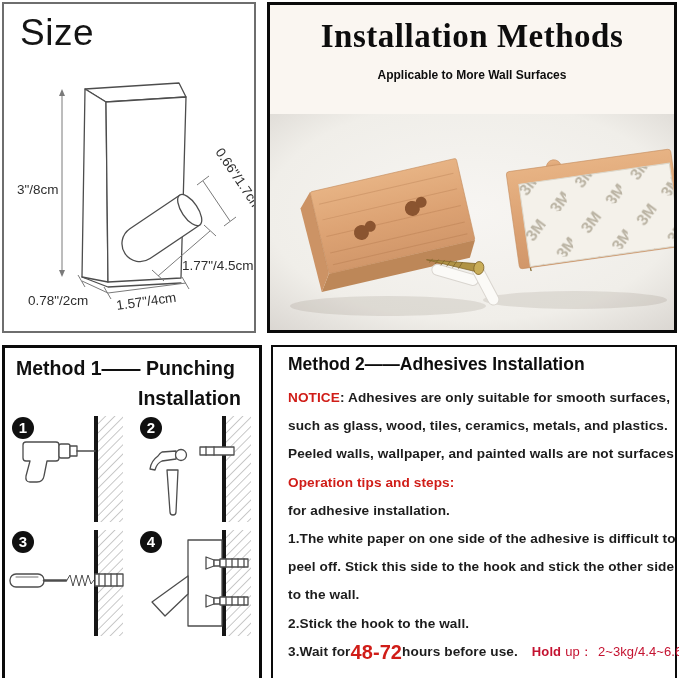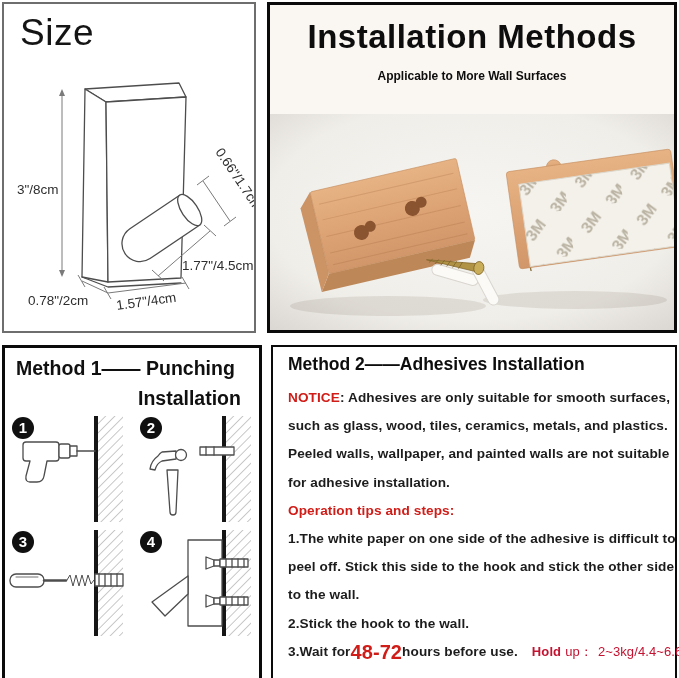--- a/index.html
+++ b/index.html
@@ -12,21 +12,21 @@
   #panel-install { left:267px; top:2px; width:410px; height:331px; border:3px solid #0a0a0a; background:#faf6f1; }
   #panel-m1 { left:2px; top:345px; width:260px; height:394px; border:3px solid #0a0a0a; }
   #panel-m2 { left:271px; top:345px; width:406px; height:403px; border:2px solid #0a0a0a; }
 
   
   #size-title { position:absolute; left:16px; top:8px; font-size:37px; font-weight:400; letter-spacing:0.5px; color:#141414; }
   #size-svg { position:absolute; left:0; top:0; width:250px; height:327px; }
   #size-svg text { font-family:"Liberation Sans",sans-serif; font-size:13.5px; fill:#2e2e2e; }
 
   
-  #install-title { margin-top:13px; text-align:center; font-size:33px; font-weight:700; letter-spacing:0.5px; color:#0d0d0d; }
+  #install-title { margin-top:13px; text-align:center; font-size:33px; font-weight:700; letter-spacing:0.5px; color:#0d0d0d;font-family:Liberation Serif, serif; }
   #install-subtitle { margin-top:13px; text-align:center; font-size:12px; font-weight:700; color:#0d0d0d; }
   #photo { position:absolute; left:0; bottom:0; width:404px; height:216px; }
 
   
   .m1-title { position:absolute; left:11px; top:5px; font-size:19.5px; font-weight:700; line-height:30px; color:#101010; }
   .m1-title .line2 { padding-left:122px; }
   .step { position:absolute; width:124px; height:112px; }
   #step1 { left:3px;  top:64px; }
   #step2 { left:131px; top:64px; }
   #step3 { left:3px;  top:178px; }
@@ -284,23 +284,23 @@
     </svg>
 
   </div>
 
   <div class="panel" id="panel-m2">
     <div id="m2-inner">
       <div id="m2-title">Method 2——Adhesives Installation</div>
 
       <div class="m2-line"><span class="red">NOTICE</span><span>: Adhesives are only suitable for smooth surfaces,</span></div>
       <div class="m2-line">such as glass, wood, tiles, ceramics, metals, and plastics.</div>
-      <div class="m2-line">Peeled walls, wallpaper, and painted walls are not suitable</div>
+      <div class="m2-line">Peeled walls, wallpaper, and painted walls are not surfaces</div>
+      <div class="m2-line red">Operation tips and steps:</div>
       <div class="m2-line">for adhesive installation.</div>
-      <div class="m2-line red">Operation tips and steps:</div>
       <div class="m2-line">1.The white paper on one side of the adhesive is difficult to</div>
       <div class="m2-line">peel off. Stick this side to the hook and stick the other side</div>
       <div class="m2-line">to the wall.</div>
       <div class="m2-line">2.Stick the hook to the wall.</div>
       <div class="m2-line m2-last">
         <span>3.Wait for </span>
           <span class="big-red">48-72</span>
           <span> hours before use.</span>
         <span class="m2-hold"><span class="hold-b">Hold</span><span>up：</span><span class="hold-v">2~3kg/4.4~6.6lb</span></span>
       </div>

